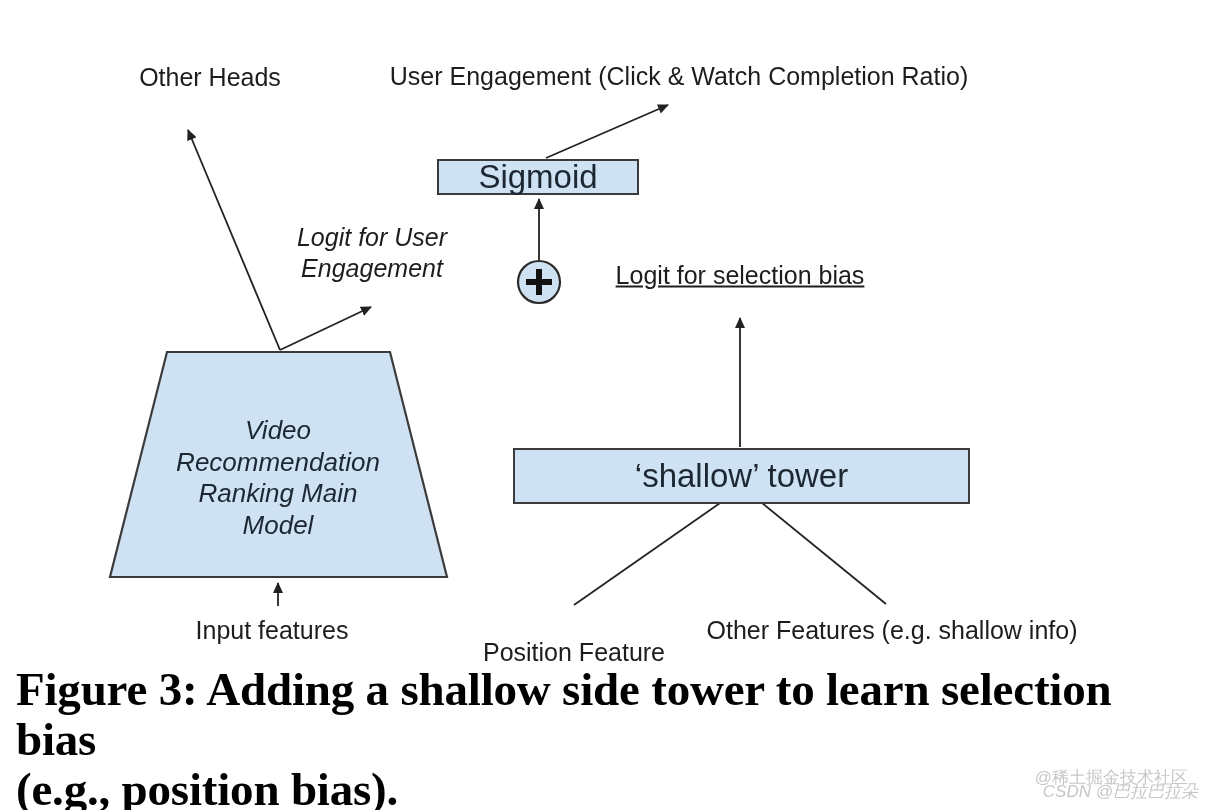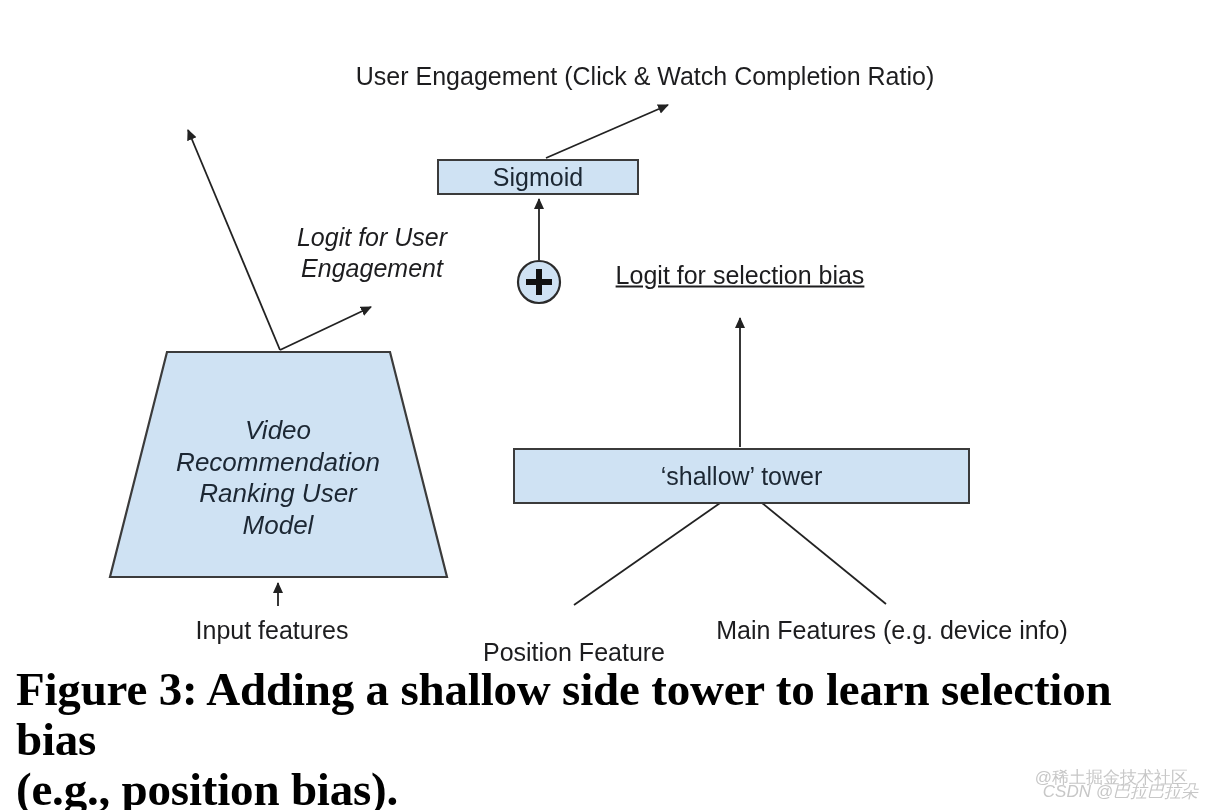--- a/index.html
+++ b/index.html
@@ -27,33 +27,33 @@
   }
   .multiline { white-space: pre-line; font-style: italic; }
   .node {
     position: absolute;
     box-sizing: border-box;
     background: #cfe2f3;
     border: 2px solid #3b3b3b;
     display: flex;
     align-items: center;
     justify-content: center;
-    font-size: 25px;
+    font-size: 33px;
     color: #1c2733;
   }
   #sigmoid-box { left: 437px; top: 159px; width: 202px; height: 36px; }
   #shallow-box { left: 513px; top: 448px; width: 457px; height: 56px; }
   #trapezoid-label {
     left: 278px; top: 478px;
     font-size: 26px;
     line-height: 31.5px;
     color: #1c2733;
   }
   #other-heads-label      { left: 210px; top: 77px;  }
-  #user-engagement-label  { left: 645px; top: 76px;  }
+  #user-engagement-label  { left: 679px; top: 76px;  }
   #logit-user-label       { left: 372px; top: 253px; }
   #logit-selection-label  { left: 740px; top: 275px; text-decoration: underline; }
   #input-features-label   { left: 272px; top: 630px; }
   #position-feature-label { left: 574px; top: 652px; }
   #other-features-label   { left: 892px; top: 630px; }
   #caption {
     position: absolute;
     left: 16px;
     top: 664px;
     width: 1160px;
@@ -114,36 +114,37 @@
   <div id="sigmoid-box" class="node">
     <span>Sigmoid</span>
   </div>
 
   <div id="shallow-box" class="node">
     <span>‘shallow’ tower</span>
   </div>
 
   <div class="dlabel multiline" id="trapezoid-label">Video
 Recommendation
-Ranking User
+Ranking Main
 Model</div>
 
+  <div class="dlabel" id="other-heads-label">Other Heads</div>
 
   <div class="dlabel" id="user-engagement-label">User Engagement (Click &amp; Watch Completion Ratio)</div>
 
   <div class="dlabel multiline" id="logit-user-label">Logit for User
 Engagement</div>
 
   <div class="dlabel" id="logit-selection-label">Logit for selection bias</div>
 
   <div class="dlabel" id="input-features-label">Input features</div>
 
   <div class="dlabel" id="position-feature-label">Position Feature</div>
 
-  <div class="dlabel" id="other-features-label">Main Features (e.g. device info)</div>
+  <div class="dlabel" id="other-features-label">Other Features (e.g. shallow info)</div>
 
   <div id="caption">Figure 3: Adding a shallow side tower to learn selection bias
 (e.g., position bias).</div>
 
   <div class="watermark" id="watermark-line1">@稀土掘金技术社区</div>
   <div class="watermark" id="watermark-line2">CSDN @巴拉巴拉朵</div>
 
 </div>
 
 </body></html>

